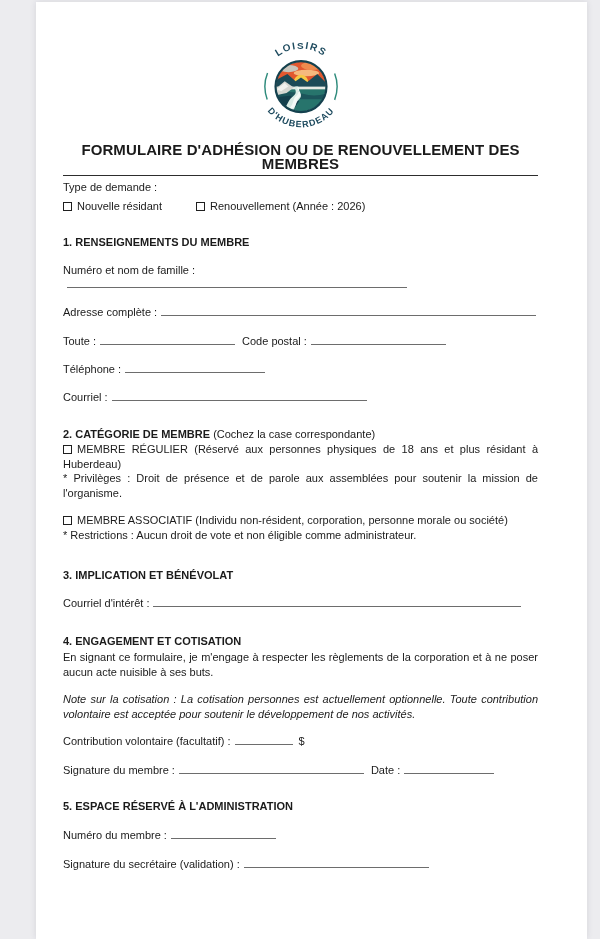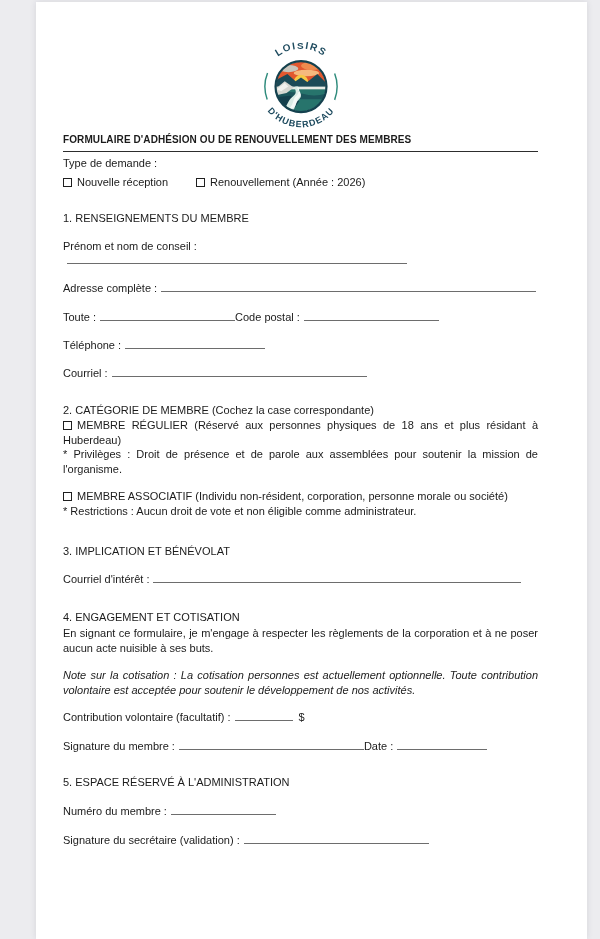--- a/index.html
+++ b/index.html
@@ -1,35 +1,35 @@
 <!DOCTYPE html>
 <html><head>
 <meta charset="utf-8">
 <style>
   *{margin:0;padding:0;box-sizing:border-box}
   html,body{width:600px;height:939px}
   body{background:#ececef;font-family:"Liberation Sans",sans-serif;color:#1b1b1b;overflow:hidden;position:relative}
   .page{position:absolute;top:2px;left:36px;width:551px;height:937px;background:#ffffff;box-shadow:0 0 6px rgba(40,40,70,.12)}
   .content{padding:0 49px 0 27px;font-size:11px;line-height:14px}
   .logo-wrap{display:flex;justify-content:center;margin-top:34px}
-  .doc-title{margin-top:3px;text-align:left;font-size:10px;font-weight:bold;letter-spacing:.1px}
+  .doc-title{margin-top:13px;text-align:center;font-size:15px;font-weight:bold;letter-spacing:.1px}
   .title-rule{border-top:1.4px solid #2d2d2d;margin-top:4px}
-  .heading{font-weight:normal}
+  .heading{font-weight:bold}
   .para{text-align:justify;line-height:14.5px}
   .italic{font-style:italic}
   .cb{display:inline-block;width:9px;height:9px;border:1.2px solid #1f1f1f;margin-right:5px;vertical-align:-1px;background:#fff}
   .ln{display:inline-block;border-bottom:1px solid #6d6d6d;height:10px;margin-left:4px}
   .w58{width:58px}.w90{width:90px}.w105{width:105px}.w135{width:135px}.w140{width:140px}
   .w185{width:185px}.w255{width:255px}.w340{width:340px}.w368{width:368px}.w375{width:375px}
   .g1{margin-top:1px}.g2{margin-top:2px}.g5{margin-top:5px}
   .g13{margin-top:13px}.g14{margin-top:14px}.g15{margin-top:15px}.g16{margin-top:4px}
   .g22{margin-top:22px}.g23{margin-top:23px}.g24{margin-top:24px}.g26{margin-top:26px}
   .opt-first{display:inline-block;width:133px}
   .sp-l{margin-left:6px}.sp-r{margin-right:3px}
-  .date-part{}
+  .date-part{margin-left:7px}
 </style>
 </head>
 <body>
 
 <div class="page">
   <div class="content">
 
     <div class="logo-wrap">
       <svg width="110" height="94" viewBox="0 0 120 104">
         <defs>
@@ -66,27 +66,27 @@
           <textPath href="#arcBot" startOffset="50%" text-anchor="middle">D'HUBERDEAU</textPath>
         </text>
       </svg>
     </div>
 
     <div class="doc-title">FORMULAIRE D'ADHÉSION OU DE RENOUVELLEMENT DES MEMBRES</div>
     <div class="title-rule"></div>
 
     <div class="g16">Type de demande :</div>
     <div class="g5">
-      <span class="opt-first"><span class="cb"></span><span>Nouvelle réception</span></span><span><span class="cb"></span><span>Renouvellement (Année : 2026)</span></span>
+      <span class="opt-first"><span class="cb"></span><span>Nouvelle résidant</span></span><span><span class="cb"></span><span>Renouvellement (Année : 2026)</span></span>
     </div>
 
     <div class="heading g22">1. RENSEIGNEMENTS DU MEMBRE</div>
 
     <div class="g14">
-      <span>Prénom et nom de conseil :</span><span class="ln w340"></span>
+      <span>Numéro et nom de famille :</span><span class="ln w340"></span>
     </div>
     <div class="g14">
       <span>Adresse complète :</span><span class="ln w375"></span>
     </div>
     <div class="g15">
       <span>Toute :</span><span class="ln w135"></span><span class="date-part">Code postal :</span><span class="ln w135"></span>
     </div>
     <div class="g14">
       <span>Téléphone :</span><span class="ln w140"></span>
     </div>

